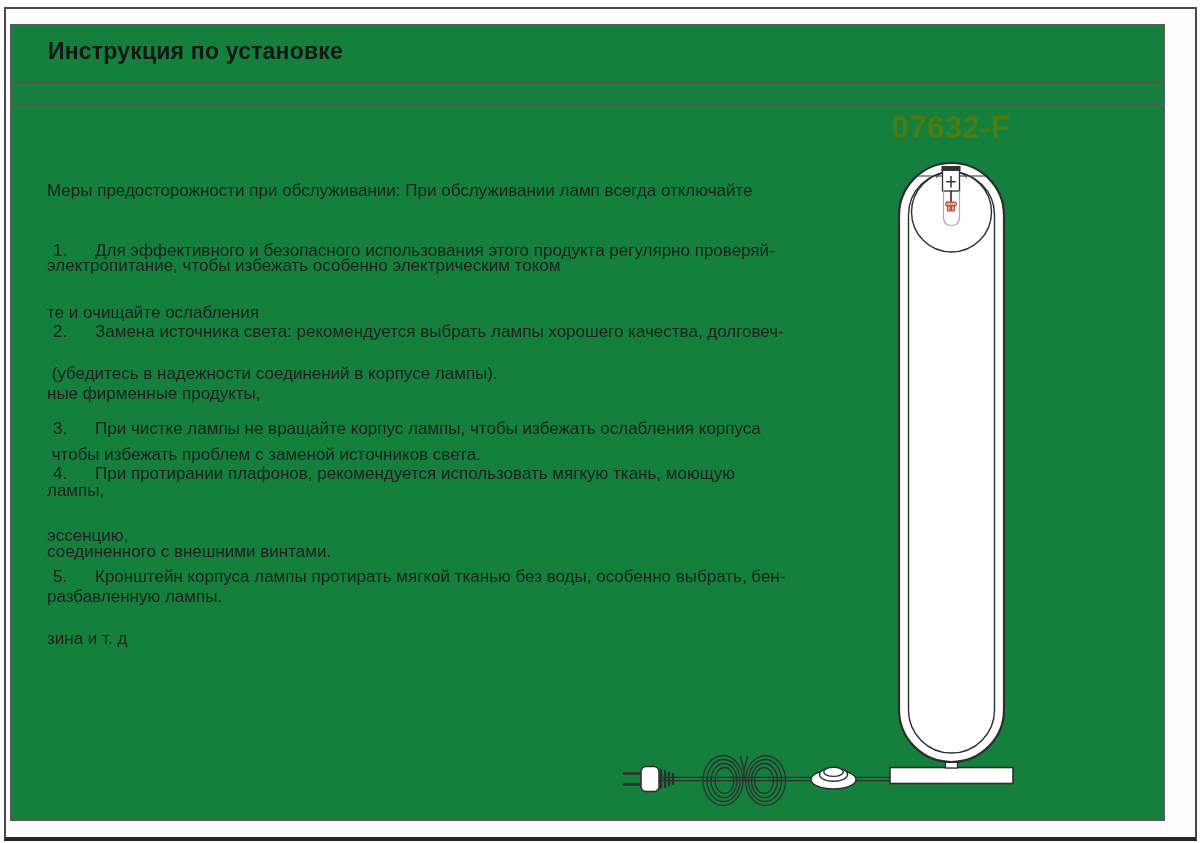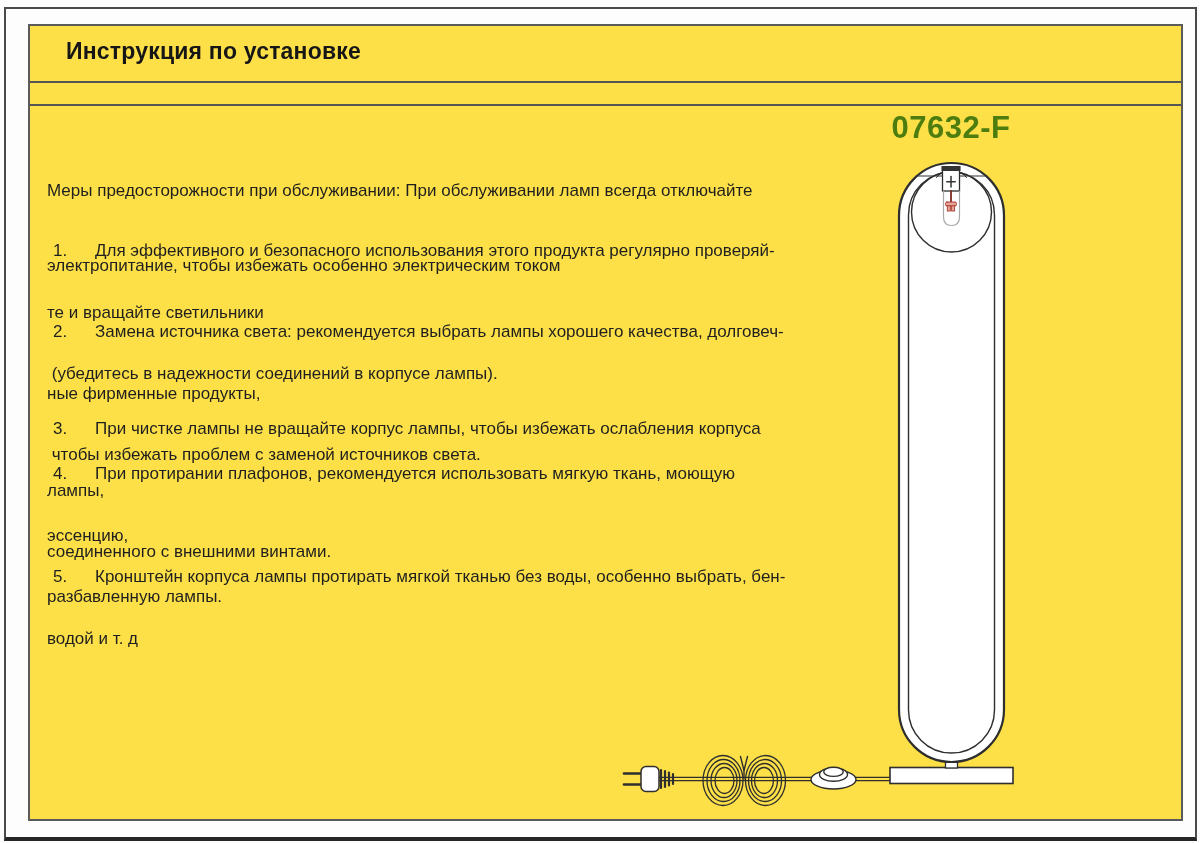--- a/index.html
+++ b/index.html
@@ -13,23 +13,23 @@
   }
   
   .outer-frame{
     position:absolute;left:4px;top:7px;right:3px;bottom:2px;
     border:2px solid #4a4a4a;
     border-bottom:4px solid #262626;
     pointer-events:none;
   }
   
   .inner-box{
-    position:absolute;left:28px;top:24px;width:1151px;height:793px;
+    position:absolute;left:10px;top:24px;width:1151px;height:793px;
     border:2px solid #5a5a5a;
-    background:#fde047;
+    background:#15803d;
   }
   .divider{
     position:absolute;left:0;width:100%;height:0;
     border-top:2px solid #555;
   }
   .divider.d1{top:55px;}
   .divider.d2{top:78px;}
   .doc-title{
     position:absolute;left:36px;top:12px;
     font-size:23px;font-weight:600;letter-spacing:.2px;color:#161616;
@@ -71,21 +71,21 @@
     <div class="divider d2"></div>
   </div>
 
   <div class="intro">
     <div class="line">Меры предосторожности при обслуживании: При обслуживании ламп всегда отключайте</div>
     <div class="line">электропитание, чтобы избежать особенно электрическим током</div>
   </div>
 
   <div class="item i1">
     <div class="line"><span class="num">1.</span><span>Для эффективного и безопасного использования этого продукта регулярно проверяй-</span></div>
-    <div class="line">те и вращайте светильники</div>
+    <div class="line">те и очищайте ослабления</div>
     <div class="line"> (убедитесь в надежности соединений в корпусе лампы).</div>
   </div>
 
   <div class="item i2">
     <div class="line"><span class="num">2.</span><span>Замена источника света: рекомендуется выбрать лампы хорошего качества, долговеч-</span></div>
     <div class="line">ные фирменные продукты,</div>
     <div class="line"> чтобы избежать проблем с заменой источников света.</div>
   </div>
 
   <div class="item i3">
@@ -95,21 +95,21 @@
   </div>
 
   <div class="item i4">
     <div class="line"><span class="num">4.</span><span>При протирании плафонов, рекомендуется использовать мягкую ткань, моющую</span></div>
     <div class="line">эссенцию,</div>
     <div class="line">разбавленную лампы.</div>
   </div>
 
   <div class="item i5">
     <div class="line"><span class="num">5.</span><span>Кронштейн корпуса лампы протирать мягкой тканью без воды, особенно выбрать, бен-</span></div>
-    <div class="line">водой и т. д</div>
+    <div class="line">зина и т. д</div>
   </div>
 
   <div class="model-label">07632-F</div>
 
   <svg class="diagram-svg" viewBox="0 0 1200 843">
     <g fill="none" stroke-linecap="round" stroke="#2e2e2e">
 
       <g stroke-width="1.2">
         <line x1="658" y1="777.3" x2="897" y2="777.3"></line>
         <line x1="658" y1="780.7" x2="897" y2="780.7"></line>

